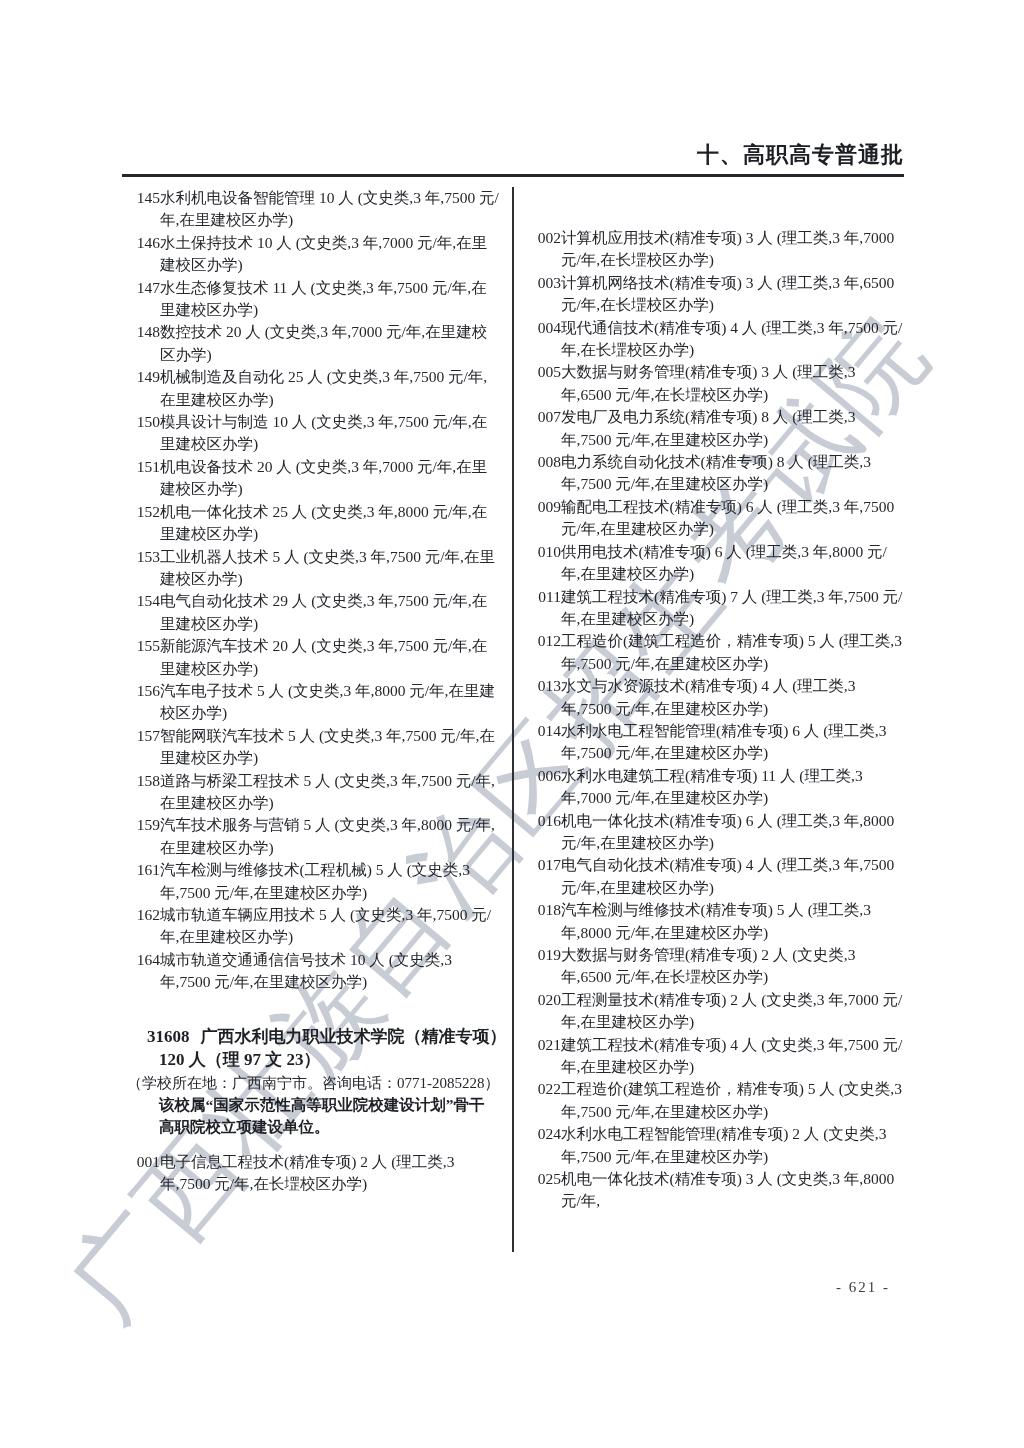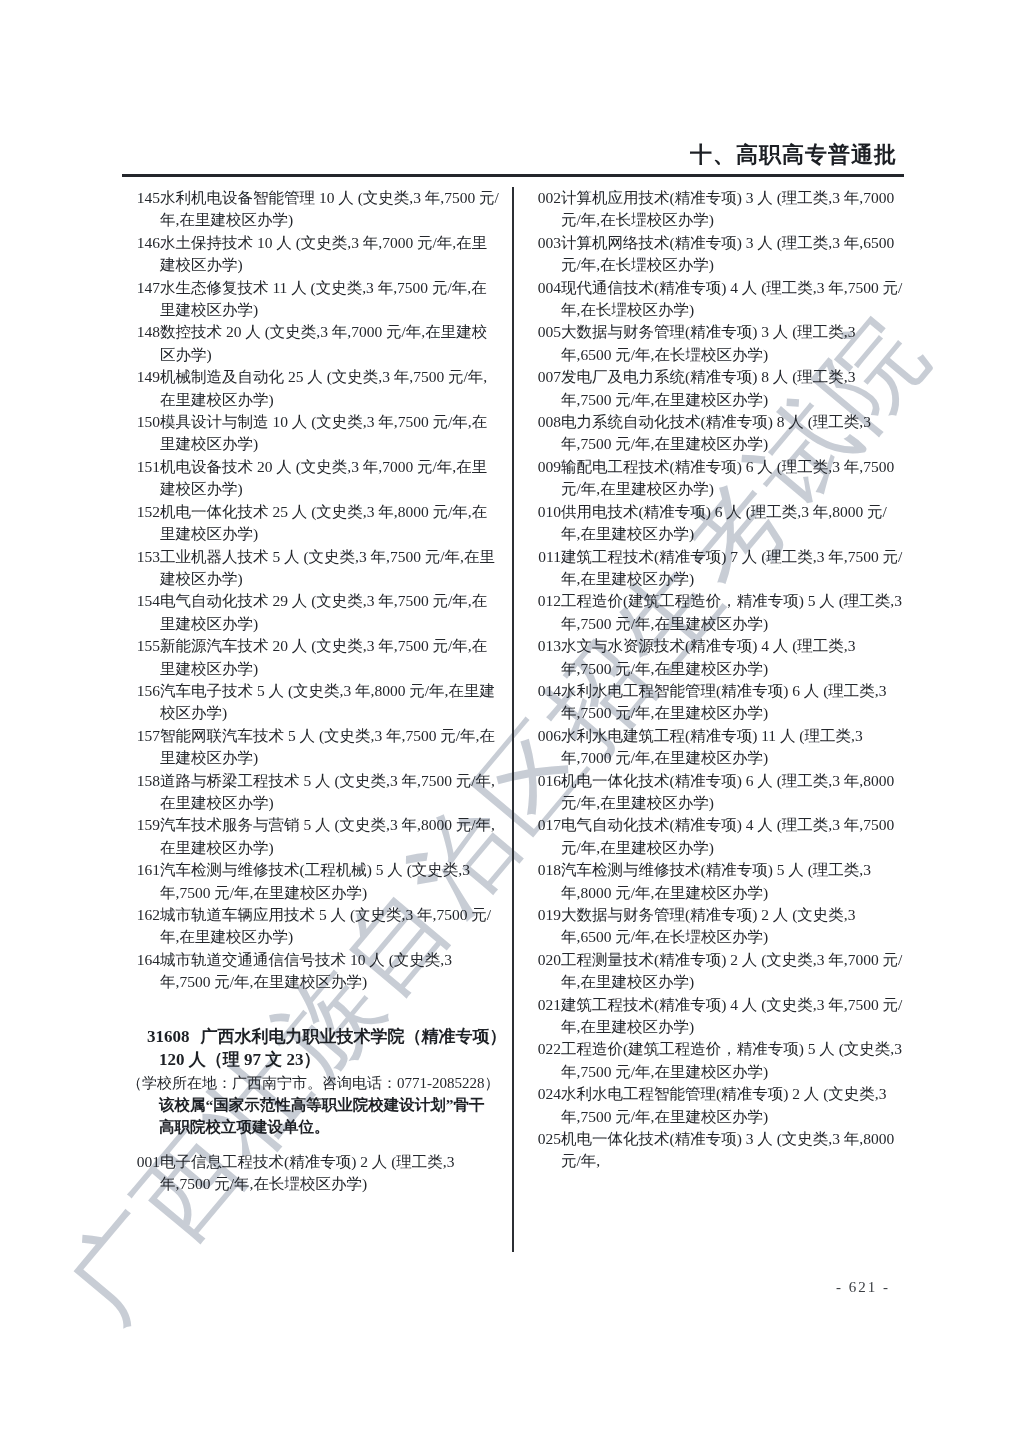--- a/index.html
+++ b/index.html
@@ -13,38 +13,38 @@
   }
   
   .watermark {
     position:absolute; left:500px; top:818px; z-index:0;
     transform:translate(-50%,-50%) rotate(-50deg);
     font-size:100px; letter-spacing:6px; white-space:nowrap;
     color:rgba(141,151,168,0.48);
     pointer-events:none; user-select:none;
   }
   .header-title {
-    position:absolute; top:140px; left:127px; width:770px; z-index:1;
+    position:absolute; top:140px; left:134px; width:770px; z-index:1;
     text-align:right; font-size:22px; font-weight:bold; letter-spacing:1px;
     color:#1c1f24;
   }
   .header-rule {
     position:absolute; top:174px; left:122px; width:782px; height:3px; z-index:1;
     background:#23262b;
   }
   .divider {
     position:absolute; left:512px; top:187px; width:2px; height:1065px; z-index:1;
     background:#2c2f34;
   }
   .col {
     position:absolute; top:187px; z-index:1;
     font-size:15.5px; line-height:22.4px;
   }
   .col-left  { left:127px; width:372px; }
-  .col-right { left:528px; width:378px; }
+  .col-right { left:528px; width:378px;margin-top:40px; }
   .entry { padding-left:33px; text-indent:-33px; }
   .entry .num { display:inline-block; width:33px; text-indent:0;text-align:right; }
   .school { margin-top:31px; }
   .school-title {
     padding-left:20px; font-size:17px; font-weight:bold; line-height:23.5px;
     white-space:nowrap; color:#1d2025;
   }
   .school-title .code { margin-right:11px; }
   .school-quota {
     padding-left:32px; font-size:17px; font-weight:bold; line-height:23.5px;

